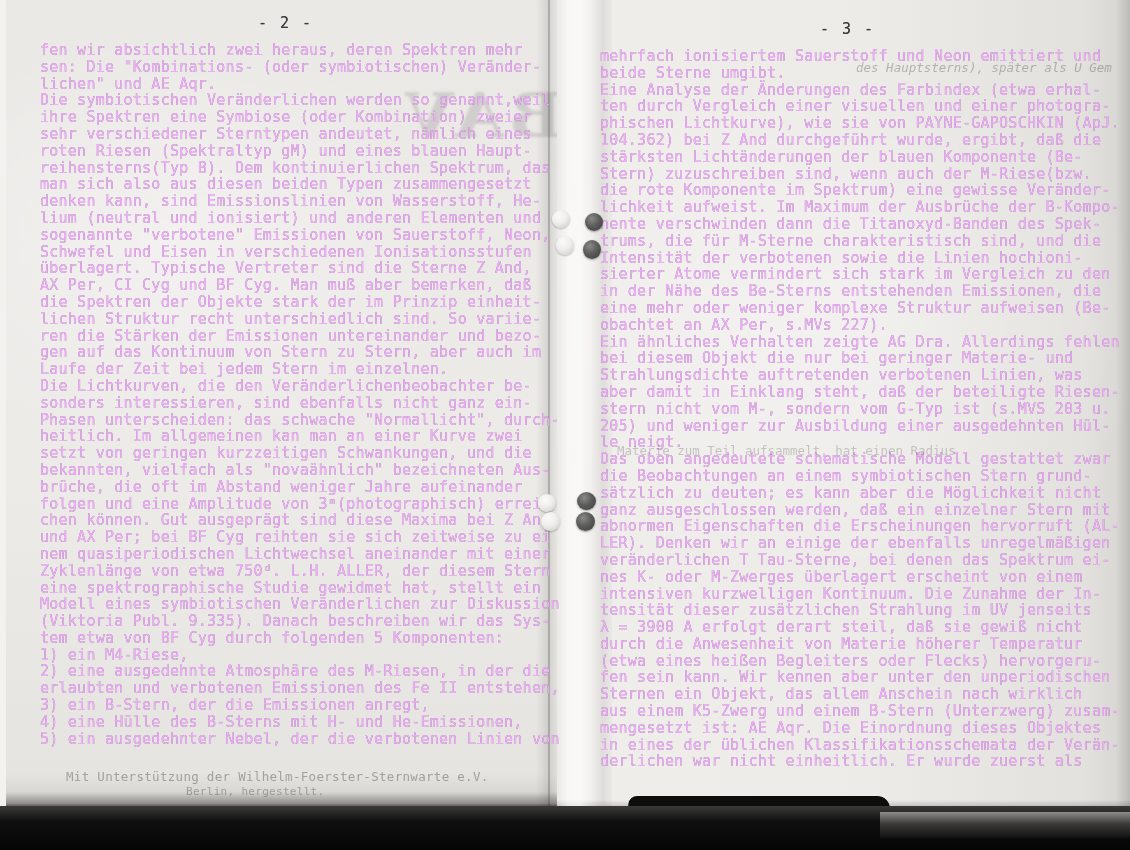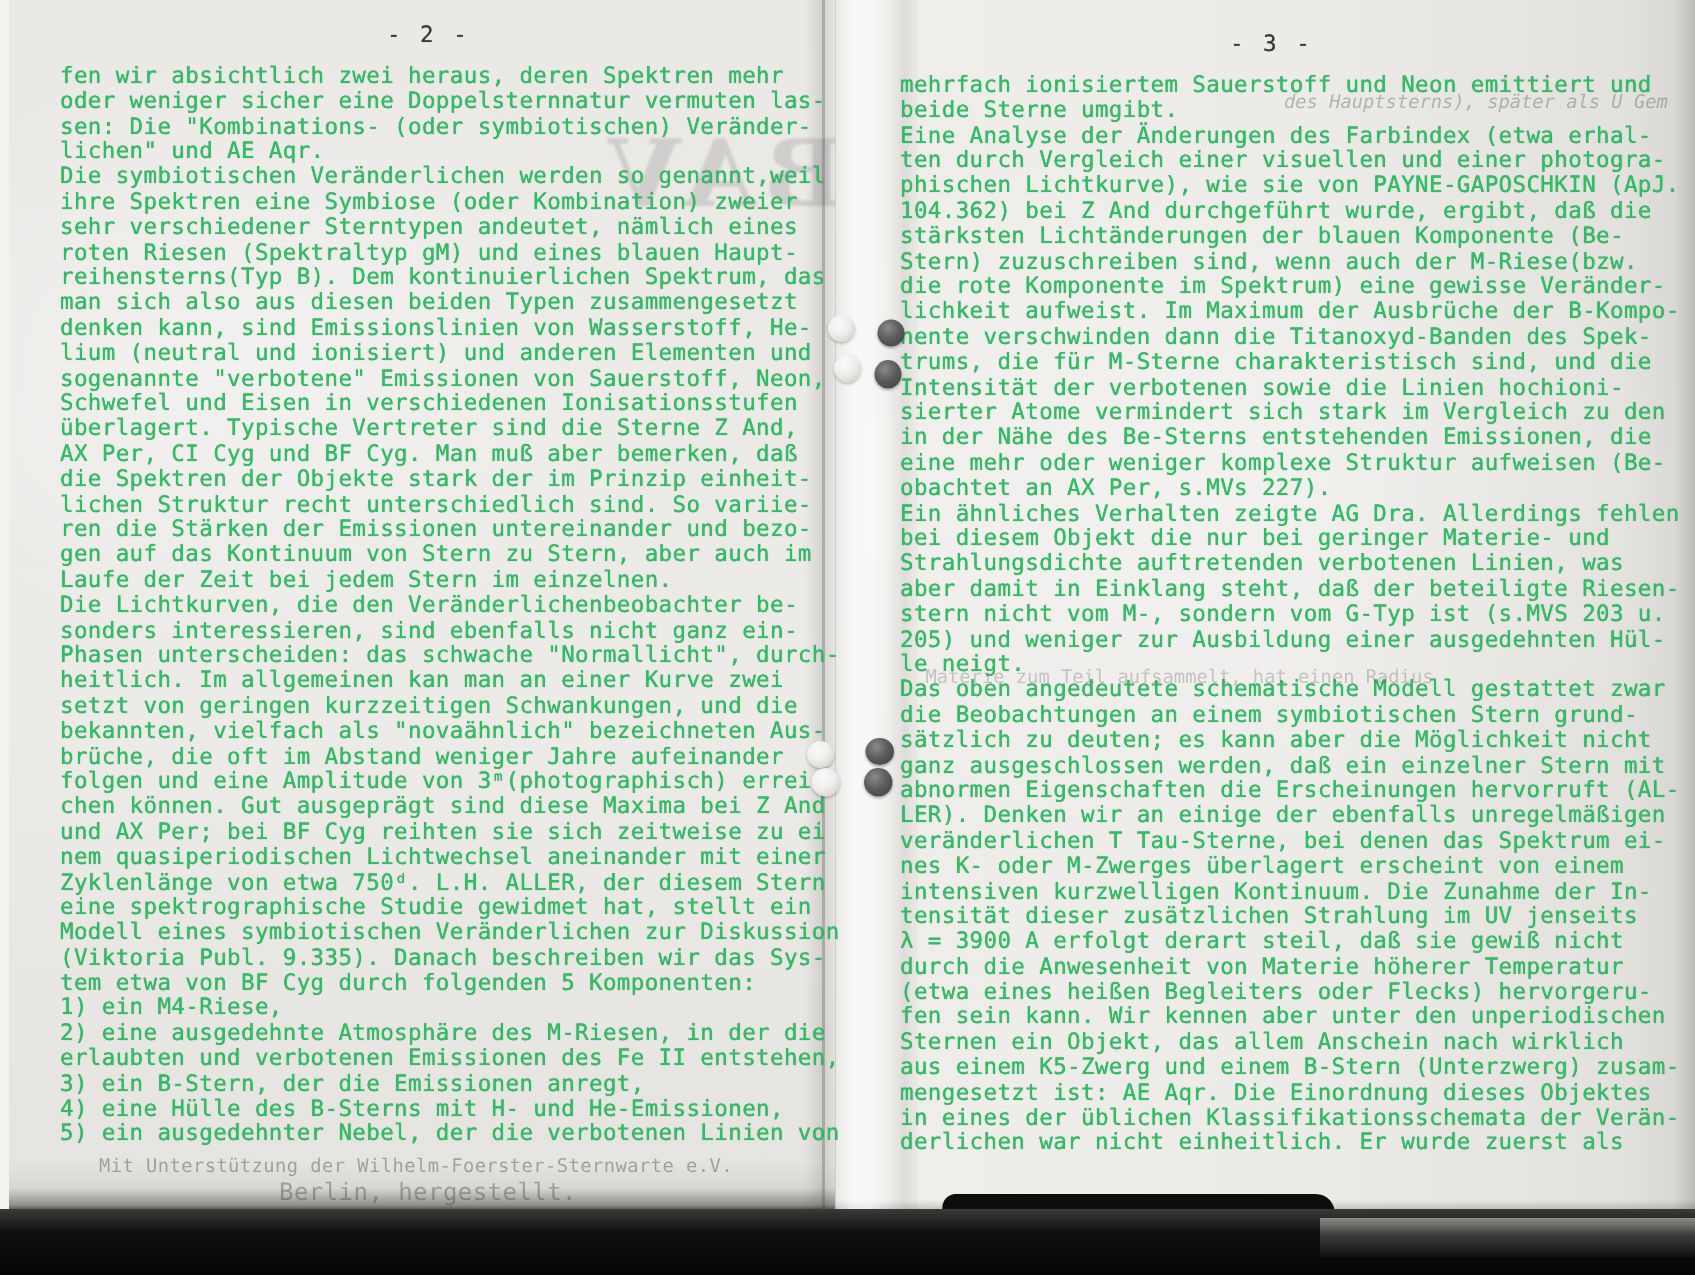--- a/index.html
+++ b/index.html
@@ -73,38 +73,38 @@
 
   
   .page-number{
     position:absolute;color:#3a3a3a;font-size:15px;letter-spacing:2px;
     text-shadow:0 0 0.5px rgba(0,0,0,0.55);
   }
   .pn-left{left:258px;top:14px;}
   .pn-right{left:820px;top:20px;}
 
   
-  .text-block{position:absolute;color:#22c55e;}
+  .text-block{position:absolute;color:#f0abfc;}
   .tb-left{left:40px;top:42px;width:516px;}
   .tb-right{left:600px;top:48px;width:520px;}
   .tline{
     white-space:pre;font-size:15px;line-height:16.8px;height:16.8px;
     letter-spacing:0.25px;text-shadow:0 0 0.6px rgba(20,20,20,0.55);
   }
 
   
   .ghost{position:absolute;color:#6f6e6b;pointer-events:none;filter:blur(0.4px);}
   .ghost-bav{
     left:436px;top:74px;width:120px;
     font-family:"DejaVu Serif",serif;font-weight:bold;font-size:62px;line-height:84px;
     letter-spacing:6px;color:rgba(70,70,68,0.16);
     transform:scaleX(-1);filter:blur(0.8px);
   }
   .ghost-footer-1{left:66px;top:769px;font-size:12.5px;color:rgba(70,70,68,0.42);letter-spacing:0.3px;}
-  .ghost-footer-2{left:186px;top:785px;font-size:16px;color:rgba(70,70,68,0.40);letter-spacing:0.3px;}
+  .ghost-footer-2{left:186px;top:785px;font-size:11px;color:rgba(70,70,68,0.40);letter-spacing:0.3px;}
   .ghost-r1{left:856px;top:60px;font-size:12.5px;color:rgba(70,70,68,0.34);font-style:italic;}
   .ghost-r2{left:600px;top:443px;font-size:12.5px;color:rgba(70,70,68,0.26);padding-left:17px;}
 
   
   .blob{position:absolute;border-radius:50%;pointer-events:none;}
   .blob-light{
     background:radial-gradient(circle at 38% 32%, #fbfaf8 0%, #efeeec 45%, #d9d8d4 75%, rgba(140,138,134,0.55) 100%);
     box-shadow:0 1px 2px rgba(0,0,0,0.25);
   }
   .blob-dark{
@@ -141,21 +141,20 @@
 
   <div class="gutter-line"></div>
   <div class="gutter"></div>
   <div class="right-edge"></div>
 
   <div class="page-number pn-left">- 2 -</div>
   <div class="page-number pn-right">- 3 -</div>
 
   <div class="text-block tb-left">
       <div class="tline">fen wir absichtlich zwei heraus, deren Spektren mehr</div>
-      <div class="tline">oder weniger sicher eine Doppelsternnatur vermuten las-</div>
       <div class="tline">sen: Die "Kombinations- (oder symbiotischen) Veränder-</div>
       <div class="tline">lichen" und AE Aqr.</div>
       <div class="tline">Die symbiotischen Veränderlichen werden so genannt,weil</div>
       <div class="tline">ihre Spektren eine Symbiose (oder Kombination) zweier</div>
       <div class="tline">sehr verschiedener Sterntypen andeutet, nämlich eines</div>
       <div class="tline">roten Riesen (Spektraltyp gM) und eines blauen Haupt-</div>
       <div class="tline">reihensterns(Typ B). Dem kontinuierlichen Spektrum, das</div>
       <div class="tline">man sich also aus diesen beiden Typen zusammengesetzt</div>
       <div class="tline">denken kann, sind Emissionslinien von Wasserstoff, He-</div>
       <div class="tline">lium (neutral und ionisiert) und anderen Elementen und</div>

